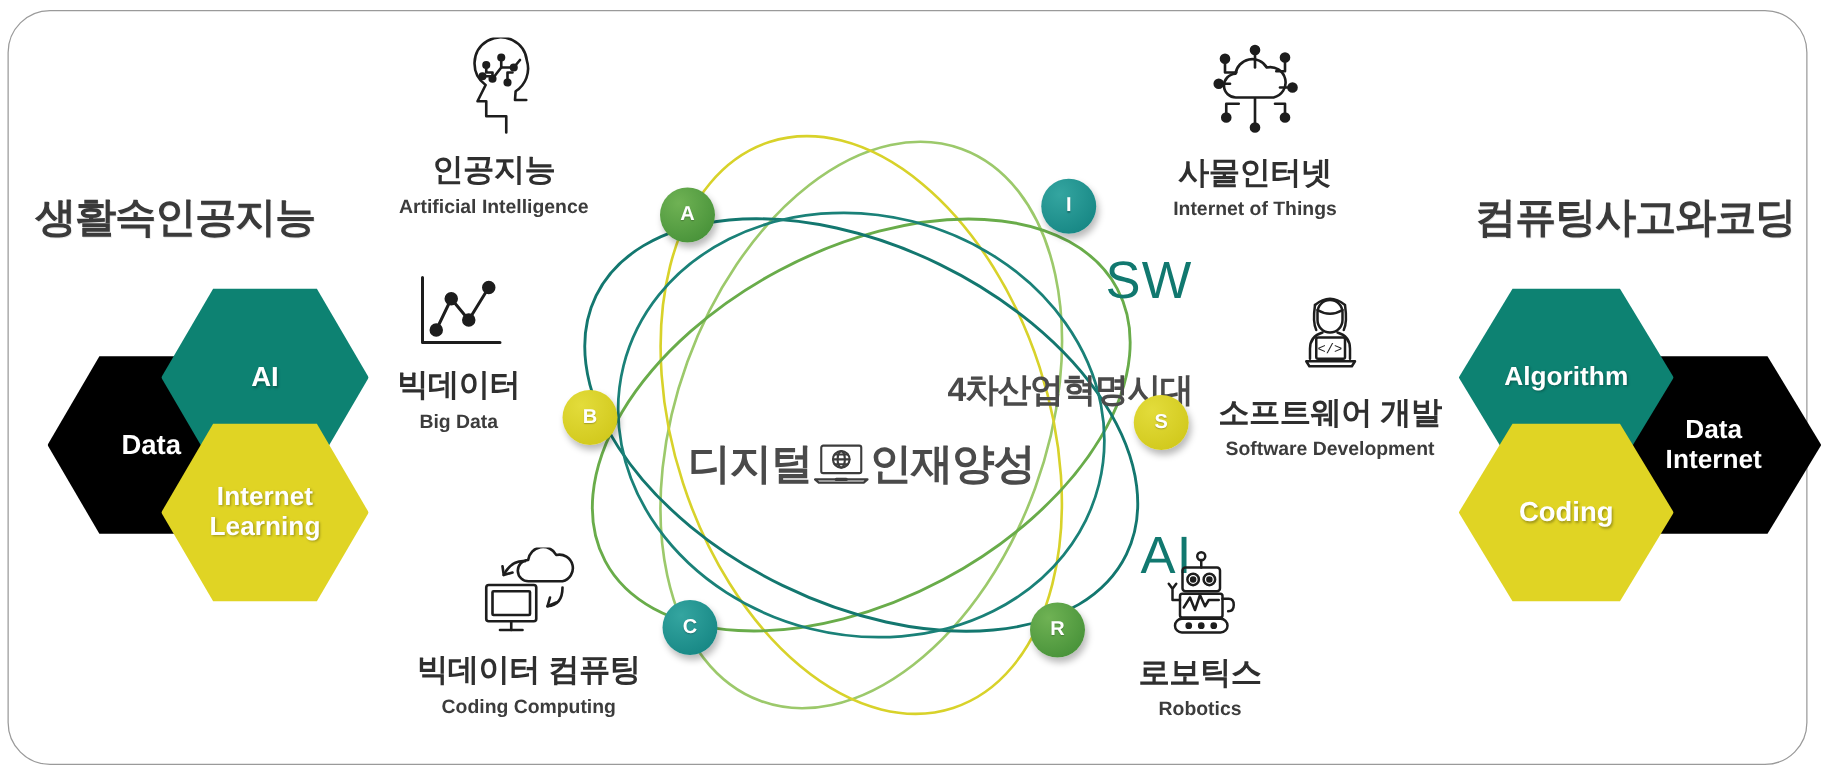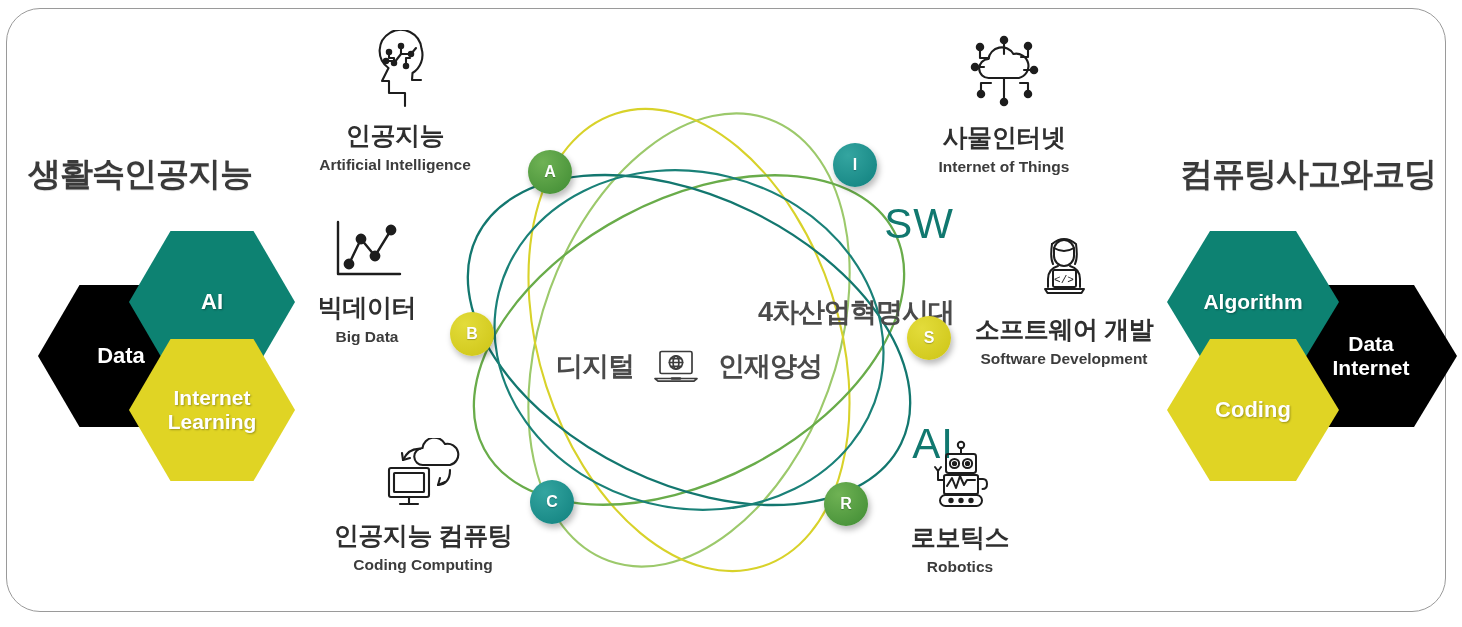--- a/index.html
+++ b/index.html
@@ -81,22 +81,22 @@
   #txt-ai{
     left:424px;top:420px;width:530px;
     font-size:42px;color:#11786f;font-weight:normal;letter-spacing:1px;
   }
   #txt-main1{
     left:424px;top:294px;width:530px;
     font-size:27px;color:#4a4a4a;font-weight:bold;letter-spacing:-1px;
   }
   #txt-main2-wrap{
     left:424px;top:348px;width:530px;
-    display:flex;align-items:center;justify-content:center;gap:19px;
-    font-size:27px;color:#4a4a4a;font-weight:bold;letter-spacing:-1px;
+    display:flex;align-items:center;justify-content:center;gap:0;
+    font-size:34px;color:#4a4a4a;font-weight:bold;letter-spacing:-1px;
   }
 
   
   .badge{
     position:absolute;width:44px;height:44px;border-radius:50%;
     display:flex;align-items:center;justify-content:center;
     color:#fff;font-weight:bold;font-size:16px;
     box-shadow:2px 4px 6px rgba(0,0,0,0.28);
     text-shadow:0 1px 1px rgba(0,0,0,0.25);
   }
@@ -283,21 +283,21 @@
         <rect x="12" y="30" width="40" height="29" rx="2"></rect>
         <rect x="17" y="35" width="30" height="19" rx="0.8"></rect>
         <line x1="32" y1="59" x2="32" y2="66"></line>
         <line x1="23" y1="66" x2="41" y2="66"></line>
         <path d="M26 22 q6 -12 17 -11"></path>
         <path d="M26 22 l-1 -7 M26 22 l7 -2"></path>
         <path d="M73 32 q0 14 -12 15"></path>
         <path d="M61 47 l7 -3 M61 47 l2 -7"></path>
       </svg>
     </span>
-    <span class="kr">인공지능 컴퓨팅</span>
+    <span class="kr">빅데이터 컴퓨팅</span>
     <span class="en">Coding Computing</span>
   </div>
 
   <div class="kw" id="kw-rb">
     <span class="ico">
       <svg width="74" height="74" viewBox="0 0 74 74" fill="none" stroke="#1d1d1d" stroke-width="2" stroke-linecap="round" stroke-linejoin="round">
         <circle cx="38" cy="7" r="3.2"></circle>
         <line x1="38" y1="10" x2="38" y2="16"></line>
         <rect x="23" y="16" width="30" height="19" rx="2.4"></rect>
         <circle cx="31.5" cy="25.5" r="4.6"></circle>

